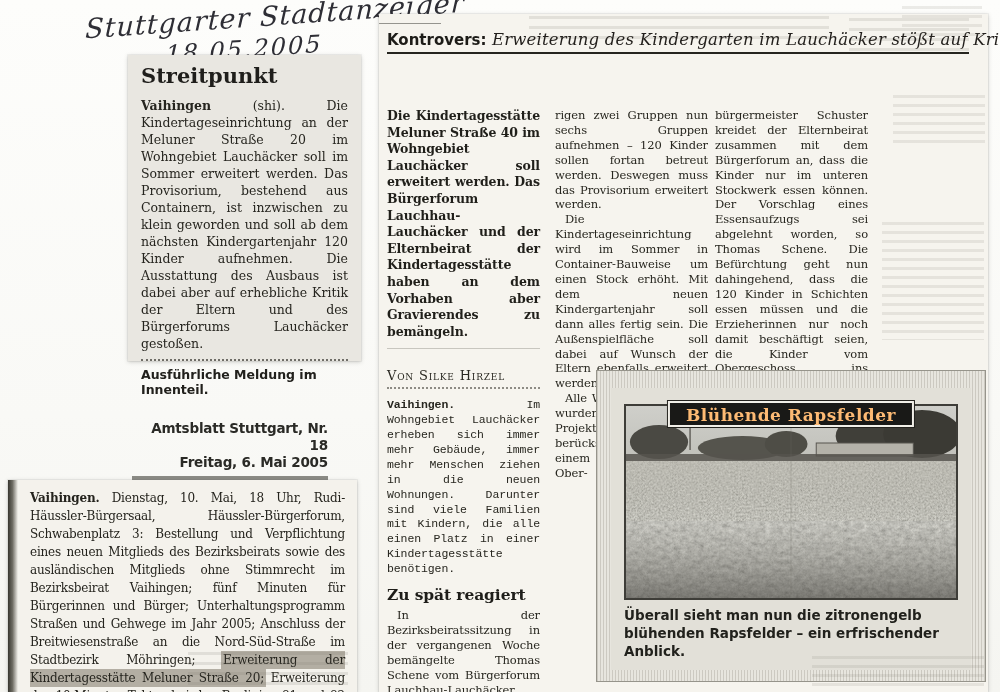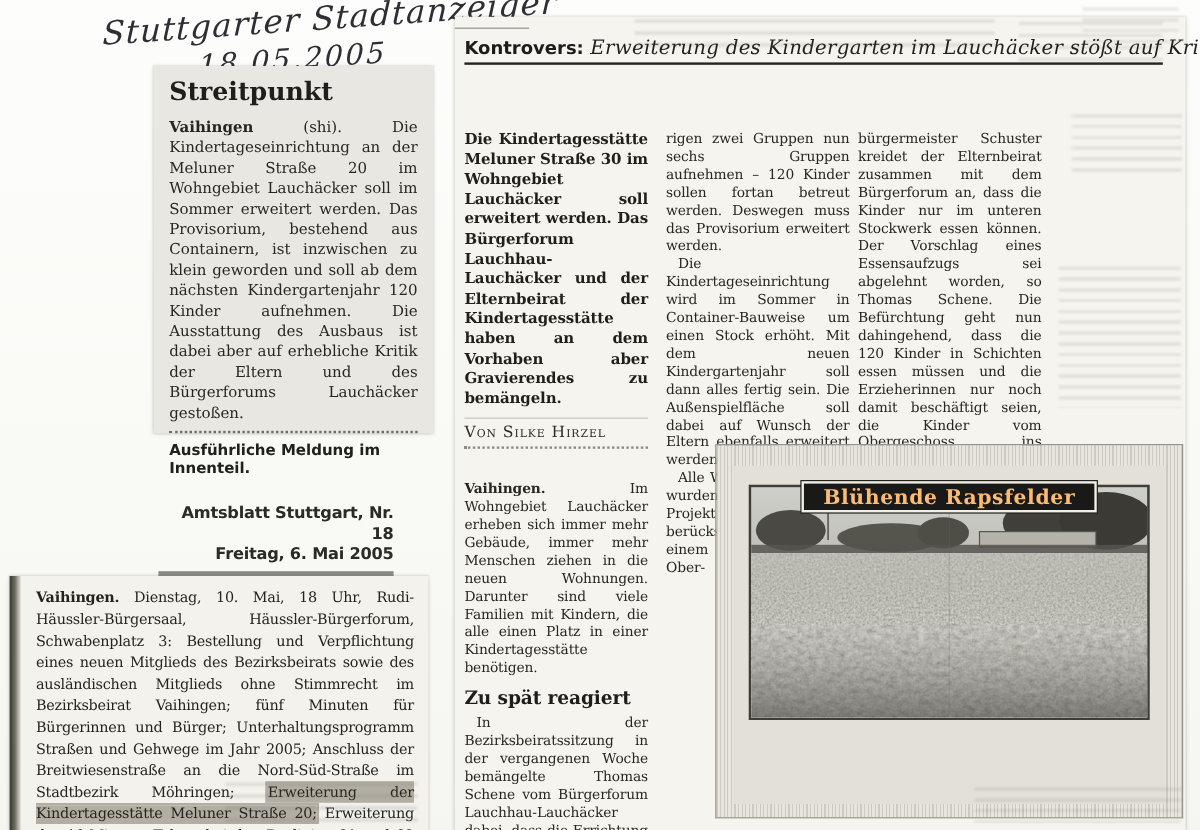--- a/index.html
+++ b/index.html
@@ -42,23 +42,23 @@
   .clip-main{left:379px;top:14px;width:609px;height:678px;background:#f6f4ee;}
   .kicker{position:absolute;left:8px;top:16px;width:582px;border-bottom:2px solid #26251f;padding-bottom:3px;white-space:nowrap;}
   .kicker .klabel{font-family:"DejaVu Sans","Liberation Sans",sans-serif;font-weight:bold;font-size:15px;color:#1d1c18;}
   .kicker .ktext{font-style:italic;font-size:16.5px;color:#221f1c;letter-spacing:0.2px;}
   .headline{position:absolute;left:7px;top:38px;width:594px;font-size:42px;line-height:1.02;font-weight:bold;color:#1b1a16;letter-spacing:-1px;}
   .col{position:absolute;top:94px;width:153px;font-size:11.5px;line-height:14.9px;text-align:justify;color:#27261f;letter-spacing:-0.1px;}
   .col1{left:8px;}
   .col2{left:176px;}
   .col3{left:336px;}
   .lead{font-weight:bold;font-size:12.5px;line-height:16.6px;margin:0;color:#201f1a;}
-  .bylinebox{margin-top:8px;border-top:1px solid #c8c6bf;border-bottom:2px dotted #8d8b84;padding:4px 0 3px 0;}
+  .bylinebox{margin-top:8px;border-top:1px solid #c8c6bf;border-bottom:2px dotted #8d8b84;padding:20px 0 3px 0;}
   .byline{font-variant:small-caps;font-size:13px;letter-spacing:0.8px;color:#2a2922;}
-  .col p.pg{margin:26px 0 0 0;}
+  .col p.pg{margin:9px 0 0 0;font-family:Liberation Mono, monospace;}
   .col p.cont{margin:0;}
   .indent{text-indent:10px;}
   .subhead{margin:11px 0 5px 0;font-size:15.5px;font-weight:bold;color:#1e1d19;}
   
   .photo-box{position:absolute;left:217px;top:356px;width:390px;height:312px;
     background:repeating-linear-gradient(90deg,#ccc9c1 0px,#ccc9c1 1px,#e7e5de 1px,#e7e5de 3px);
     border:1px solid #96948b;box-sizing:border-box;}
   .plate{position:absolute;top:4px;left:50%;transform:translateX(-50%);
     background:#191917;color:#fdba74;font-weight:bold;font-size:17px;letter-spacing:0.5px;
     padding:2px 16px 0 16px;box-shadow:0 0 0 2px #f1efe8,0 0 0 3px #23221e;white-space:nowrap;z-index:2;margin-top:28px;}
@@ -108,21 +108,21 @@
   <div class="topline"></div>
   <div class="ghost abs" style="left:150px;top:2px;width:300px;height:26px;"></div>
   <div class="ghost abs" style="left:470px;top:4px;width:120px;height:34px;"></div>
 
   <div class="kicker">
     <span class="klabel">Kontrovers:</span><span class="ktext"> Erweiterung des Kindergarten im Lauchäcker stößt auf Kritik</span>
   </div>
 
 
   <div class="col col1">
-    <p class="lead">Die Kindertagesstätte Meluner Straße 30 im Wohngebiet Lauchäcker soll erweitert werden. Das Bürgerforum Lauchhau-Lauchäcker und der Elternbeirat der Kindertagesstätte haben an dem Vorhaben aber Gravierendes zu bemängeln.</p>
+    <p class="lead">Die Kindertagesstätte Meluner Straße 40 im Wohngebiet Lauchäcker soll erweitert werden. Das Bürgerforum Lauchhau-Lauchäcker und der Elternbeirat der Kindertagesstätte haben an dem Vorhaben aber Gravierendes zu bemängeln.</p>
     <div class="bylinebox">
       <span class="byline">Von Silke Hirzel</span>
     </div>
     <p class="pg"><span class="b">Vaihingen.</span><span> Im Wohngebiet Lauchäcker erheben sich immer mehr Gebäude, immer mehr Menschen ziehen in die neuen Wohnungen. Darunter sind viele Familien mit Kindern, die alle einen Platz in einer Kindertagesstätte benötigen.</span></p>
     <div class="subhead">Zu spät reagiert</div>
     <p class="cont indent">In der Bezirksbeiratssitzung in der vergangenen Woche bemängelte Thomas Schene vom Bürgerforum Lauchhau-Lauchäcker dabei, dass die Errichtung der geplanten Kindergärten viel zu spät angelaufen sei. Im Sommer 2002 wurde der Bedarf an Kindergartenplätzen durch die provisorische Tageseinrichtung an der Meluner Straße 20 behoben. Der Container-Bau ist aber inzwischen schon zu klein geworden. Die Einrichtung soll statt der bishe-</p>
   </div>
 
   <div class="col col2">
     <p class="cont">rigen zwei Gruppen nun sechs Gruppen aufnehmen – 120 Kinder sollen fortan betreut werden. Deswegen muss das Provisorium erweitert werden.</p>
@@ -182,20 +182,21 @@
           </g>
           <rect x="196" y="37" width="100" height="13" fill="#b4b2a9" stroke="#57554f" stroke-width="1"></rect>
           <rect x="0" y="48" width="340" height="9" fill="#56544d" opacity="0.85"></rect>
           <rect x="0" y="55" width="340" height="137" fill="#8f8d84"></rect>
           <rect x="0" y="55" width="340" height="137" filter="url(#noiseFine)" opacity="0.85"></rect>
           <rect x="0" y="115" width="340" height="77" filter="url(#noiseCoarse)" opacity="0.55"></rect>
           <rect x="0" y="55" width="340" height="137" fill="url(#shade)"></rect>
           <line x1="170" y1="0" x2="170" y2="192" stroke="#716f67" stroke-width="0.8" opacity="0.35"></line>
         </svg>
       </div>
+      <div class="caption">Überall sieht man nun die zitronengelb blühenden Rapsfelder – ein erfrischender Anblick.</div>
     </div>
   </div>
 </div>
 
 <div class="ghost v abs" style="left:902px;top:6px;width:80px;height:30px;"></div>
 <div class="ghost v abs" style="left:893px;top:95px;width:92px;height:52px;"></div>
 <div class="ghost v abs" style="left:882px;top:222px;width:102px;height:118px;"></div>
 <div class="ghost v abs" style="left:812px;top:656px;width:172px;height:30px;z-index:5;"></div>
 
 </body></html>

